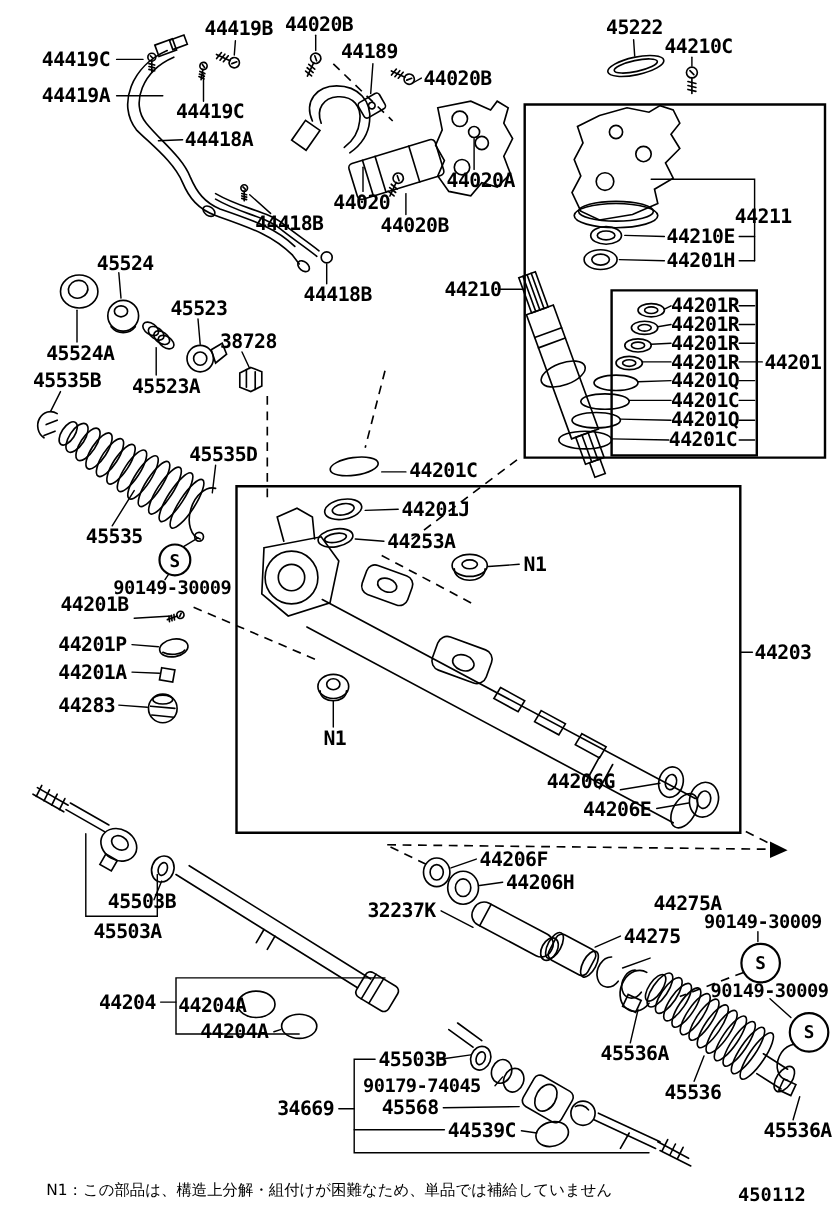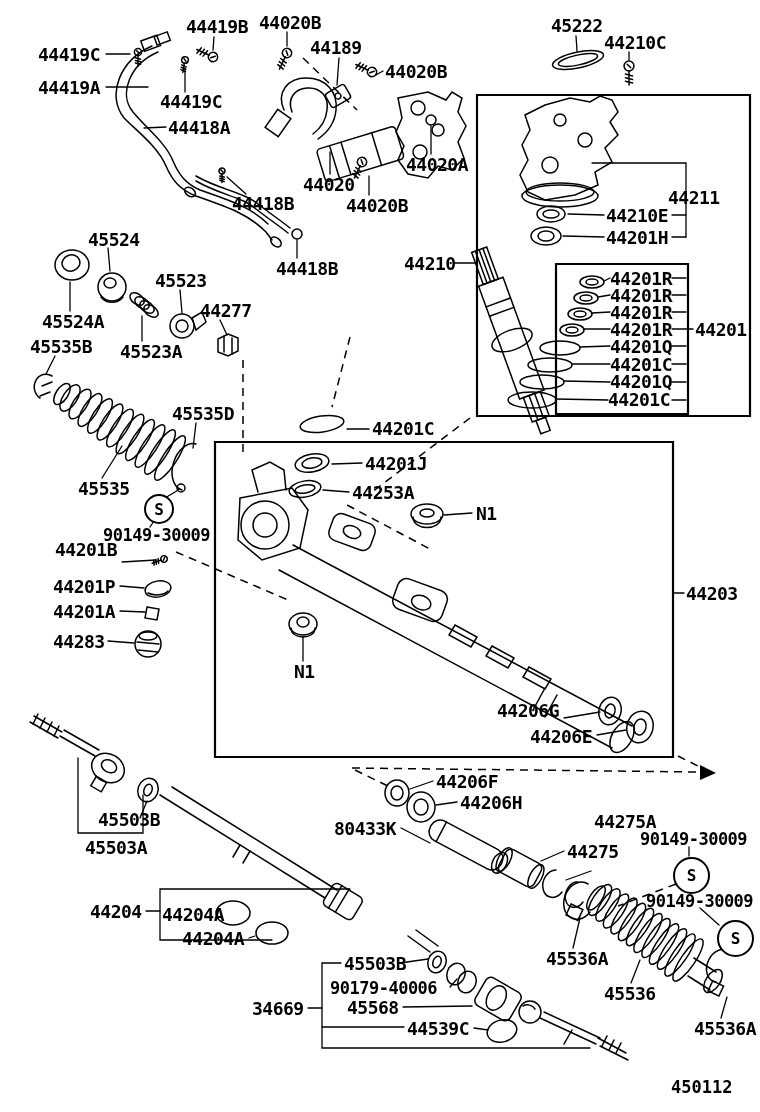--- a/index.html
+++ b/index.html
@@ -463,21 +463,21 @@
   <div class="pl" style="left:695px;top:321px">44201</div>
   <div class="pl" style="left:610px;top:338px">44201Q</div>
   <div class="pl" style="left:610px;top:356px">44201C</div>
   <div class="pl" style="left:610px;top:373px">44201Q</div>
   <div class="pl" style="left:608px;top:391px">44201C</div>
 
   <div class="pl" style="left:88px;top:231px">45524</div>
   <div class="pl" style="left:42px;top:313px">45524A</div>
   <div class="pl" style="left:155px;top:272px">45523</div>
   <div class="pl" style="left:120px;top:343px">45523A</div>
-  <div class="pl" style="left:200px;top:302px">44277</div>
+  <div class="pl" style="left:200px;top:302px">38728</div>
   <div class="pl" style="left:30px;top:338px">45535B</div>
   <div class="pl" style="left:172px;top:405px">45535D</div>
   <div class="pl" style="left:78px;top:480px">45535</div>
   <div class="pl small" style="left:103px;top:527px">90149-30009</div>
 
   <div class="pl" style="left:372px;top:420px">44201C</div>
   <div class="pl" style="left:365px;top:455px">44201J</div>
   <div class="pl" style="left:352px;top:484px">44253A</div>
   <div class="pl" style="left:476px;top:505px">N1</div>
 
@@ -485,40 +485,41 @@
   <div class="pl" style="left:53px;top:578px">44201P</div>
   <div class="pl" style="left:53px;top:603px">44201A</div>
   <div class="pl" style="left:53px;top:633px">44283</div>
   <div class="pl" style="left:294px;top:663px">N1</div>
 
   <div class="pl" style="left:686px;top:585px">44203</div>
   <div class="pl" style="left:497px;top:702px">44206G</div>
   <div class="pl" style="left:530px;top:728px">44206E</div>
   <div class="pl" style="left:436px;top:773px">44206F</div>
   <div class="pl" style="left:460px;top:794px">44206H</div>
-  <div class="pl" style="left:334px;top:820px">80433K</div>
+  <div class="pl" style="left:334px;top:820px">32237K</div>
   <div class="pl" style="left:567px;top:843px">44275</div>
   <div class="pl" style="left:594px;top:813px">44275A</div>
 
   <div class="pl small" style="left:640px;top:831px">90149-30009</div>
   <div class="pl small" style="left:646px;top:893px">90149-30009</div>
   <div class="pl" style="left:546px;top:950px">45536A</div>
   <div class="pl" style="left:604px;top:985px">45536</div>
   <div class="pl" style="left:694px;top:1020px">45536A</div>
 
   <div class="pl" style="left:98px;top:811px">45503B</div>
   <div class="pl" style="left:85px;top:839px">45503A</div>
   <div class="pl" style="left:90px;top:903px">44204</div>
   <div class="pl" style="left:162px;top:906px">44204A</div>
   <div class="pl" style="left:182px;top:930px">44204A</div>
 
   <div class="pl" style="left:344px;top:955px">45503B</div>
-  <div class="pl small" style="left:330px;top:980px">90179-40006</div>
+  <div class="pl small" style="left:330px;top:980px">90179-74045</div>
   <div class="pl" style="left:347px;top:999px">45568</div>
   <div class="pl" style="left:407px;top:1020px">44539C</div>
   <div class="pl" style="left:252px;top:1000px">34669</div>
 
   <div class="scir" style="left:144px;top:494px;width:26px;height:26px">S</div>
   <div class="scir" style="left:673px;top:857px;width:33px;height:33px">S</div>
   <div class="scir" style="left:717px;top:920px;width:33px;height:33px">S</div>
 
+  <div class="note" style="left:42px;top:1073px">N1：この部品は、構造上分解・組付けが困難なため、単品では補給していません</div>
   <div class="docnum" style="left:671px;top:1077px">450112</div>
 </div>
 
 </body></html>

